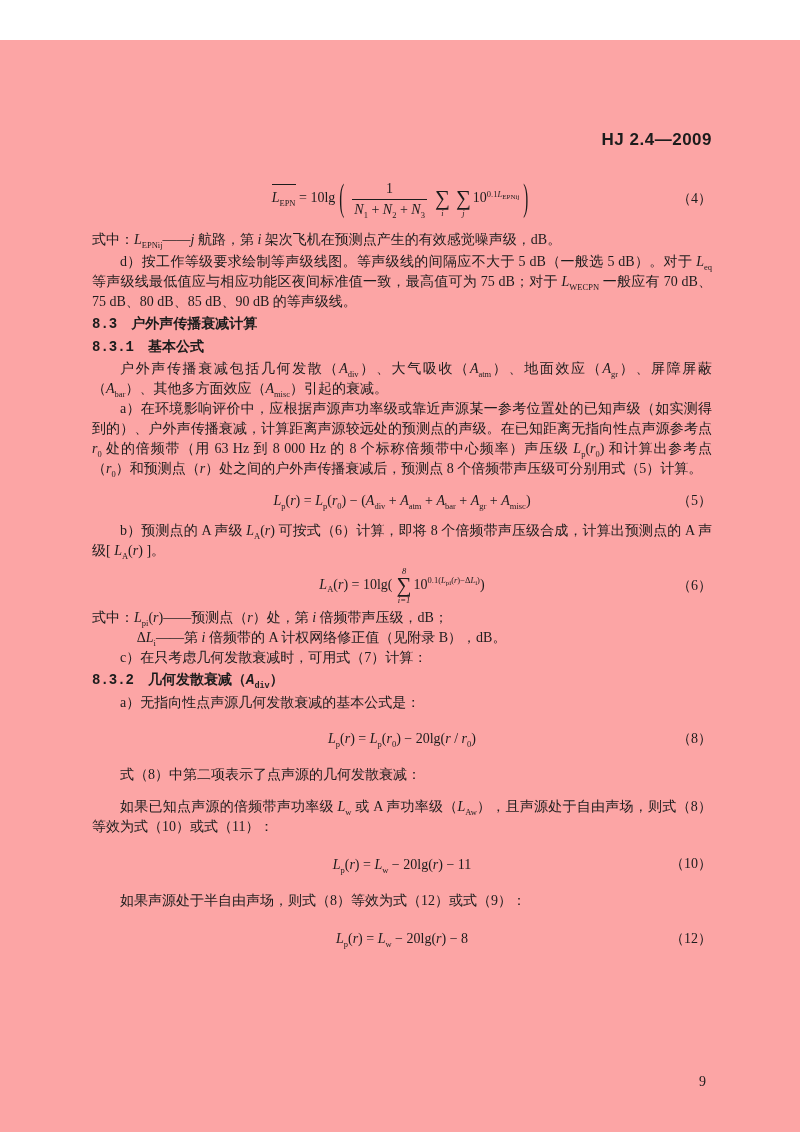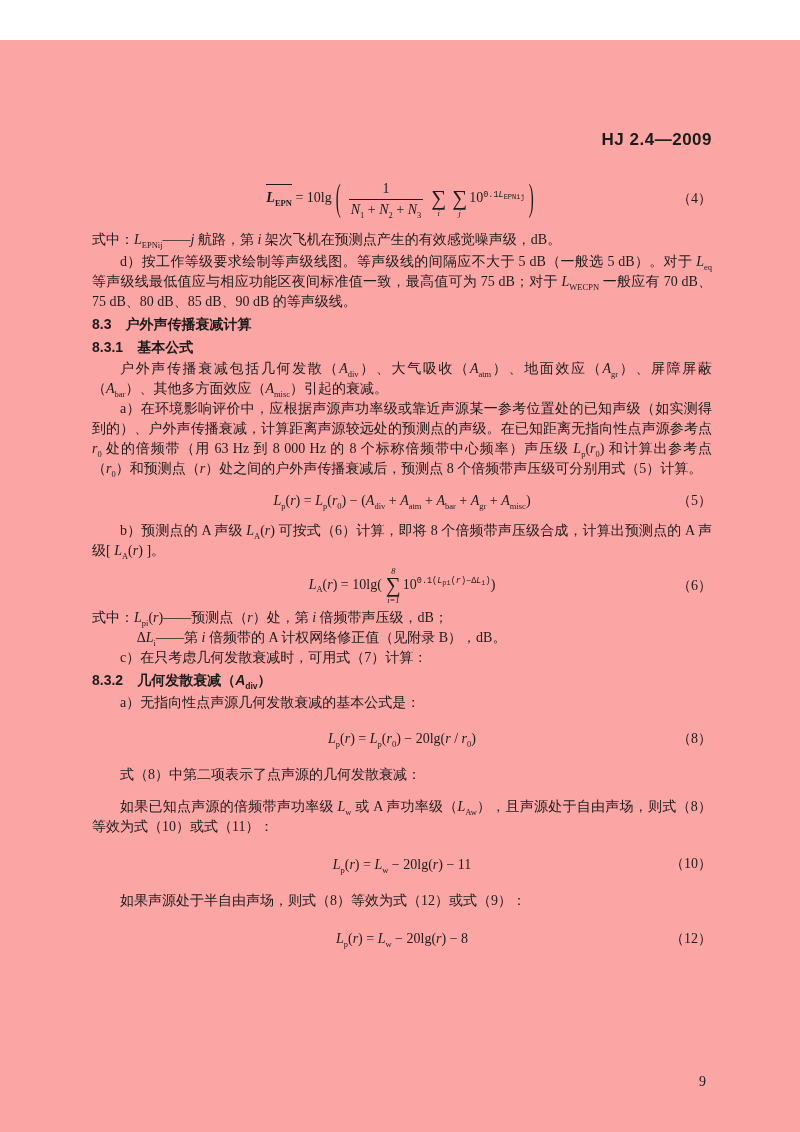--- a/index.html
+++ b/index.html
@@ -21,40 +21,40 @@
     font-family:"Liberation Sans",sans-serif;
     font-weight:bold;
     font-size:17px;
     letter-spacing:.5px;
     margin-bottom:24px;
   }
   .para{text-indent:2em;text-align:justify;margin:0;}
   .def{margin:0;text-align:justify;}
   .def-indent{margin:0 0 0 3.2em;text-align:justify;}
   .heading{
-    font-family:Liberation Sans, sans-serif;
+    font-family:Liberation Mono, monospace;
     font-weight:bold;
     margin:3px 0 2px 0;
   }
   .eq-row{position:relative;text-align:center;margin:14px 0;}
   .eq-row.tall{margin:10px 0 8px 0;padding:4px 0;}
   .eq-no{position:absolute;right:0;top:50%;transform:translateY(-50%);}
   .eq-body{display:inline-block;vertical-align:middle;}
   .it{font-style:italic;}
   sub{font-size:8.5px;vertical-align:-3.5px;line-height:0;}
-  sup{font-size:8.5px;vertical-align:5.5px;line-height:0;font-family:Liberation Mono, monospace;}
+  sup{font-size:8.5px;vertical-align:5.5px;line-height:0;}
   sup sub{font-size:7px;vertical-align:-2px;}
   .frac{display:inline-block;vertical-align:middle;text-align:center;margin:0 4px;line-height:1.25;}
   .fn{display:block;border-bottom:1px solid #1c1c1c;padding:0 6px 1px 6px;}
   .fd{display:block;padding:1px 2px 0 2px;}
   .sum{display:inline-flex;flex-direction:column;align-items:center;vertical-align:middle;margin:0 2px 0 4px;line-height:1;}
   .sum-g{font-size:21px;line-height:.95;}
   .sum-l{font-size:8.5px;line-height:1;min-height:8px;font-style:italic;}
   .big{display:inline-block;transform:scaleY(2.5);font-size:15px;margin:0 4px;vertical-align:middle;font-weight:400;}
-  .ov{display:inline-block;border-top:1.2px solid #1c1c1c;padding-top:6px;line-height:1.05;font-weight:bold;}
+  .ov{display:inline-block;border-top:1.2px solid #1c1c1c;padding-top:6px;line-height:1.05;}
   .pageno{position:absolute;top:1032px;right:94px;font-size:14px;}
 </style>
 </head>
 <body>
 
 <div class="page">
 
   <div class="hdr">HJ 2.4—2009</div>
 
   <div class="eq-row tall">

